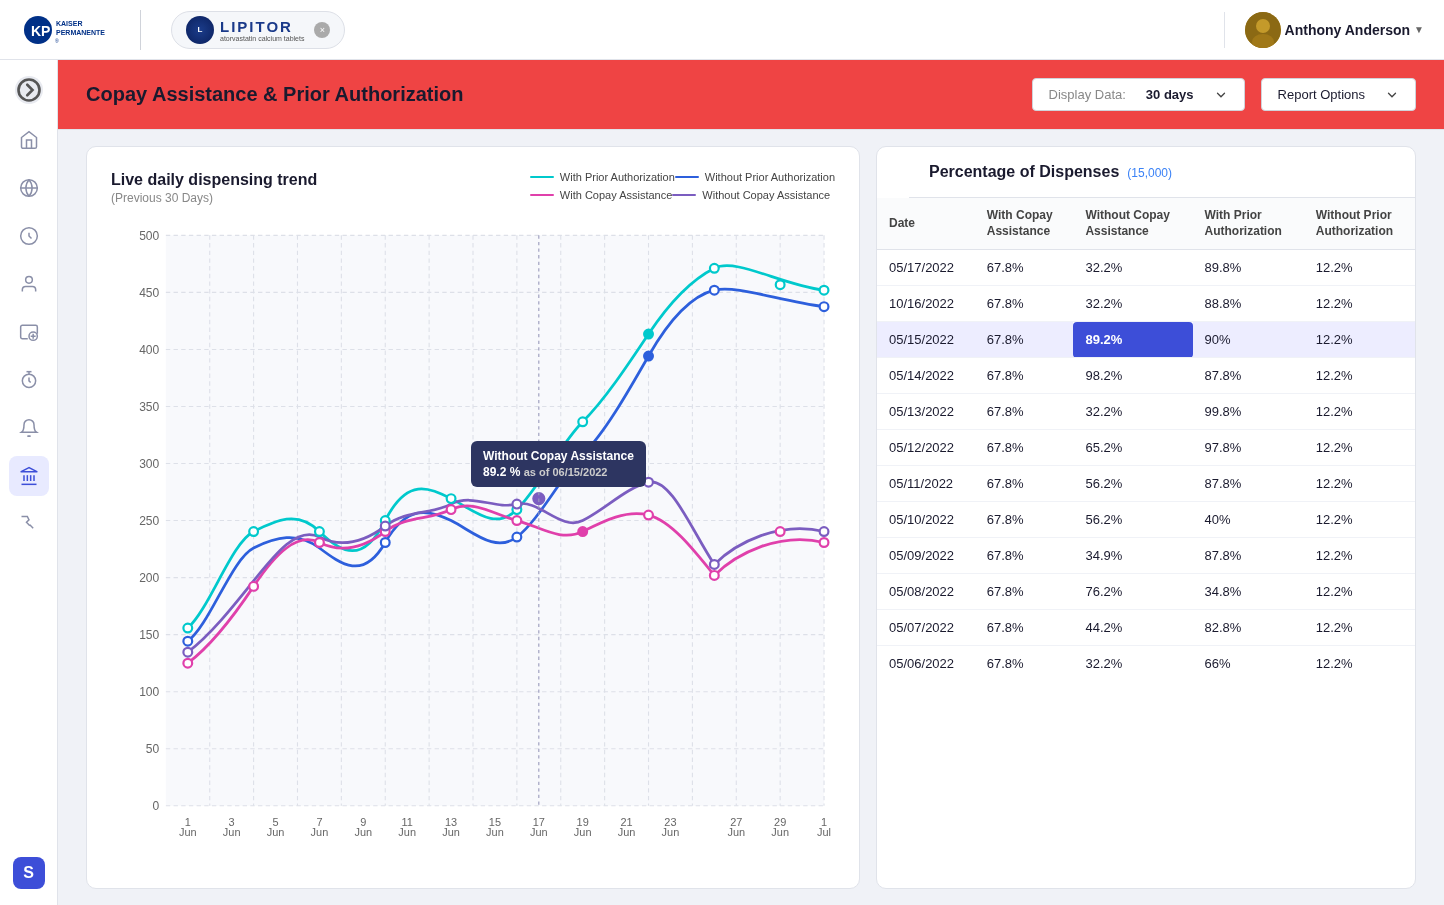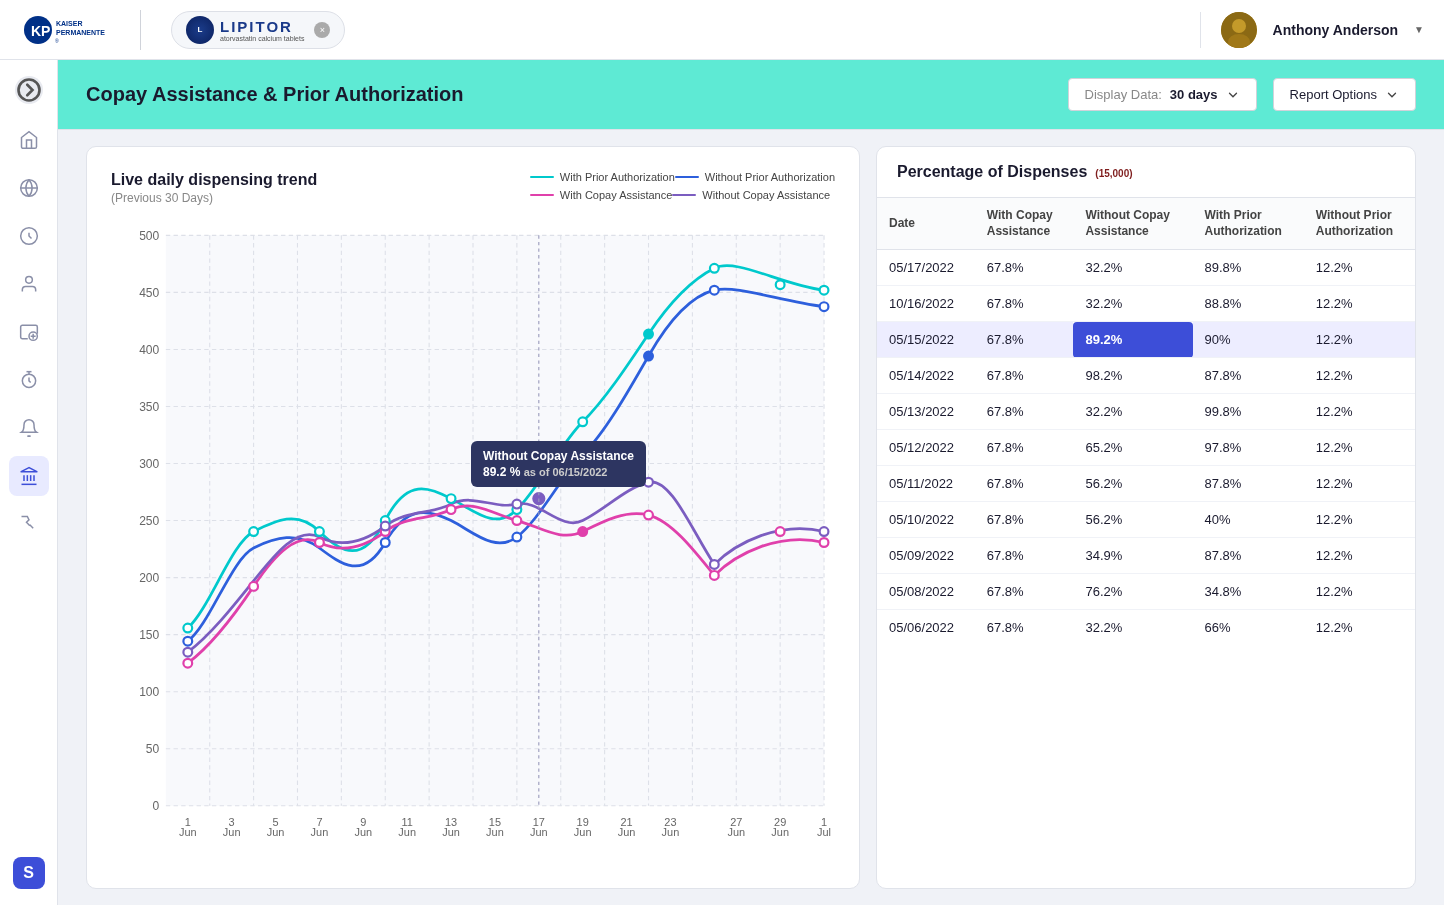--- a/index.html
+++ b/index.html
@@ -5,42 +5,42 @@
     * { box-sizing: border-box; margin: 0; padding: 0; }
     body { font-family: -apple-system, BlinkMacSystemFont, 'Segoe UI', sans-serif; background: #f0f2f7; display: flex; flex-direction: column; height: 905px; width: 1444px; overflow: hidden; }
 
     
     .header { display: flex; align-items: center; background: #fff; border-bottom: 1px solid #e0e3ea; height: 60px; padding: 0 20px; gap: 20px; flex-shrink: 0; }
     .kp-logo { width: 90px; height: 40px; display: flex; align-items: flex-start; }
     .kp-logo svg { width: 90px; height: 40px; }
     .divider-v { width: 1px; height: 40px; background: #d0d3da; margin: 0 10px; }
     .drug-logo { display: flex; align-items: center; background: #f5f7fa; border: 1px solid #dde0e7; border-radius: 20px; padding: 4px 14px; gap: 6px; }
     .close-btn { width: 16px; height: 16px; background: #aaa; border-radius: 50%; display: flex; align-items: center; justify-content: center; cursor: pointer; font-size: 9px; color: white; margin-left: 4px; }
-    .header-right { margin-left: auto; display: flex; align-items: center; gap: 16px; border-left: 1px solid #e0e3ea; padding-left: 20px; }
+    .header-right { margin-left: auto; display: flex; align-items: center; gap: 4px; border-left: 1px solid #e0e3ea; padding-left: 20px; }
     .user-avatar { width: 36px; height: 36px; border-radius: 50%; background: linear-gradient(135deg, #8b6914, #c49a2a); display: flex; align-items: center; justify-content: center; overflow: hidden; }
     .user-name { font-size: 14px; font-weight: 600; color: #1a1a2e; }
     .chevron-down { font-size: 10px; color: #666; }
 
     
     .app-body { display: flex; flex: 1; overflow: hidden; }
 
     
     .sidebar { width: 58px; background: #fff; border-right: 1px solid #e0e3ea; display: flex; flex-direction: column; align-items: center; padding: 16px 0; gap: 8px; flex-shrink: 0; }
     .sidebar-toggle { width: 28px; height: 28px; border-radius: 50%; background: #e8eaf0; border: none; cursor: pointer; display: flex; align-items: center; justify-content: center; margin-bottom: 8px; }
     .sidebar-item { width: 40px; height: 40px; border-radius: 8px; display: flex; align-items: center; justify-content: center; cursor: pointer; color: #8a8fa8; transition: background 0.2s; }
     .sidebar-item.active { background: #e8eaff; color: #3d4ed8; }
     .sidebar-item svg { width: 20px; height: 20px; }
     .sidebar-bottom { margin-top: auto; }
     .sidebar-s-badge { width: 32px; height: 32px; border-radius: 8px; background: #3d4ed8; display: flex; align-items: center; justify-content: center; color: white; font-weight: 700; font-size: 16px; cursor: pointer; }
 
     
     .main-content { flex: 1; display: flex; flex-direction: column; overflow: hidden; }
-    .page-header { display: flex; align-items: center; padding: 18px 28px; background: #5eead4; border-bottom: 1px solid #e0e3ea; gap: 16px; flex-shrink: 0; }
+    .page-header { display: flex; align-items: center; padding: 18px 28px; background: #ef4444; border-bottom: 1px solid #e0e3ea; gap: 16px; flex-shrink: 0; }
     .page-title { font-size: 20px; font-weight: 700; color: #1a1a2e; flex: 1; }
-    .dropdown-btn { display: flex; align-items: center; gap: 8px; padding: 8px 16px; border: 1px solid #d0d3da; border-radius: 4px; background: #fff; cursor: pointer; font-size: 13px; color: #1a1a2e; white-space: nowrap; }
+    .dropdown-btn { display: flex; align-items: center; gap: 20px; padding: 8px 16px; border: 1px solid #d0d3da; border-radius: 4px; background: #fff; cursor: pointer; font-size: 13px; color: #1a1a2e; white-space: nowrap; }
     .dropdown-btn .label { color: #888; }
     .dropdown-btn .value { font-weight: 600; color: #1a1a2e; }
     .dropdown-btn svg { width: 14px; height: 14px; color: #666; }
     .report-options-btn { background: #fff; border: 1px solid #d0d3da; }
 
     
     .content-area { display: flex; flex: 1; gap: 16px; padding: 16px 28px; overflow: hidden; }
 
     
     .chart-panel { flex: 1; background: #fff; border-radius: 10px; border: 1px solid #e0e3ea; padding: 24px; display: flex; flex-direction: column; overflow: hidden; min-width: 0; }
@@ -59,23 +59,23 @@
 
     
     .chart-tooltip { position: absolute; background: #2d3561; color: white; border-radius: 6px; padding: 8px 12px; font-size: 12px; pointer-events: none; top: 220px; left: 360px; z-index: 10; white-space: nowrap; }
     .tooltip-title { font-weight: 700; margin-bottom: 2px; }
     .tooltip-val { }
     .tooltip-val span { font-weight: 700; }
     .tooltip-val .as-of { color: #ccc; font-size: 11px; }
 
     
     .table-panel { width: 540px; background: #fff; border-radius: 10px; border: 1px solid #e0e3ea; display: flex; flex-direction: column; overflow: hidden; flex-shrink: 0; }
-    .table-header { padding: 16px 20px; border-bottom: 1px solid #e0e3ea; }
+    .table-header { padding: 16px 20px; border-bottom: 1px solid #e0e3ea; margin-left: 32px; }
     .table-title { font-size: 16px; font-weight: 700; color: #1a1a2e; display: flex; align-items: baseline; gap: 8px; }
-    .table-count { font-size: 10px; color: #7f1d1d; font-weight: 700; }
+    .table-count { font-size: 12px; color: #3b82f6; font-weight: 400; }
     .data-table { width: 100%; border-collapse: collapse; font-size: 13px; }
     .data-table th { text-align: left; padding: 10px 12px; color: #444; font-weight: 600; font-size: 12px; border-bottom: 1px solid #e0e3ea; background: #fafbfc; line-height: 1.3; }
     .data-table td { padding: 10px 12px; border-bottom: 1px solid #f0f2f7; color: #1a1a2e; }
     .data-table tr:last-child td { border-bottom: none; }
     .data-table tr.highlighted td { background: #ededff; }
     .data-table tr.highlighted td.accent { background: #3d4ed8; color: white; font-weight: 700; border-radius: 4px; }
     .table-scroll { overflow-y: auto; flex: 1; }
     .table-scroll::-webkit-scrollbar { width: 6px; }
     .table-scroll::-webkit-scrollbar-track { background: #f0f2f7; }
     .table-scroll::-webkit-scrollbar-thumb { background: #c0c3d0; border-radius: 3px; }
@@ -481,20 +481,27 @@
                   <td>12.2%</td>
                 </tr>
                 <tr>
                   <td>05/08/2022</td>
                   <td>67.8%</td>
                   <td>76.2%</td>
                   <td>34.8%</td>
                   <td>12.2%</td>
                 </tr>
                 <tr>
+                  <td>05/07/2022</td>
+                  <td>67.8%</td>
+                  <td>44.2%</td>
+                  <td>82.8%</td>
+                  <td>12.2%</td>
+                </tr>
+                <tr>
                   <td>05/06/2022</td>
                   <td>67.8%</td>
                   <td>32.2%</td>
                   <td>66%</td>
                   <td>12.2%</td>
                 </tr>
               </tbody>
           </table>
         </div>
       </div>

